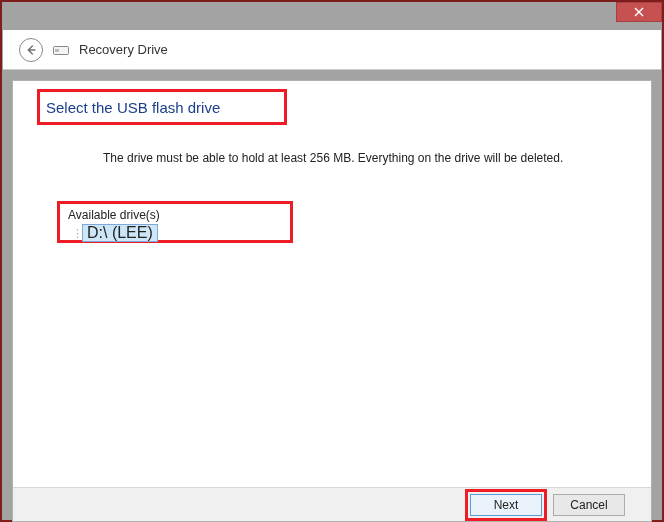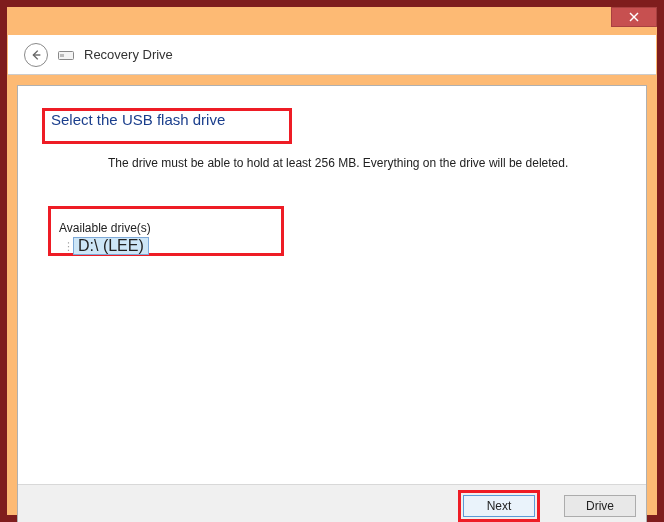--- a/index.html
+++ b/index.html
@@ -8,23 +8,23 @@
     font-family: "Segoe UI", Tahoma, sans-serif;
     font-size: 12px;
     background: #fff;
     width: 664px;
     height: 522px;
     overflow: hidden;
   }
   .outer-frame {
     width: 664px;
     height: 522px;
-    background: #fdba74;
+    background: #a3a3a3;
     position: relative;
-    border: 7px solid #7f1d1d;
+    border: 2px solid #7f1d1d;
   }
   .titlebar {
     height: 28px;
     position: relative;
   }
   .close-btn {
     position: absolute;
     right: 0;
     top: 0;
     width: 46px;
@@ -75,48 +75,48 @@
   .content-panel {
     background: #fff;
     margin: 10px;
     border: 1px solid #b0b0b0;
     height: 442px;
     position: relative;
   }
   .heading-box {
     position: absolute;
     left: 24px;
-    top: 22px;
+    top: 8px;
     width: 250px;
     height: 36px;
     border: 3px solid #ee1c25;
     display: flex;
-    align-items: flex-start;
+    align-items: center;
     padding-left: 6px;
   }
   .heading-text {
     color: #1a3e8c;
     font-size: 15px;
   }
   .instruction {
     position: absolute;
     left: 42px;
     top: 70px;
     font-size: 12px;
     color: #222;
     margin-left: 48px;
   }
   .drives-box {
     position: absolute;
-    left: 30px;
+    left: 44px;
     top: 120px;
     width: 236px;
-    height: 50px;
+    height: 42px;
     border: 3px solid #ee1c25;
-    padding: 12px 8px;
+    padding: 4px 8px;
   }
   .drives-label {
     font-size: 12px;
     color: #222;
     margin-bottom: 2px;
   }
   .tree-line {
     display: flex;
     align-items: center;
     gap: 0px;
@@ -135,28 +135,28 @@
     padding: 0 4px;
     font-size: 16px;
     color: #222;
     line-height: 16px;
   }
   .button-bar {
     position: absolute;
     left: 0;
     right: 0;
     bottom: 0;
-    height: 42px;
+    height: 34px;
     background: #f0f0f0;
     border-top: 1px solid #d8d8d8;
     display: flex;
     justify-content: flex-end;
     align-items: center;
-    padding-right: 10px;
-    gap: 24px;
+    padding-right: 26px;
+    gap: 6px;
   }
   .next-wrap {
     border: 3px solid #ee1c25;
     padding: 2px;
     display: inline-flex;
   }
   .win-btn {
     min-width: 72px;
     height: 22px;
     background: #e8e8e8;
@@ -218,18 +218,18 @@
       <div class="tree-line">
         <span class="tree-connector">⋮..</span>
         <span class="drive-item">D:\ (LEE)</span>
       </div>
     </div>
 
     <div class="button-bar">
       <span class="next-wrap">
         <button class="win-btn next">Next</button>
       </span>
-      <button class="win-btn">Drive</button>
+      <button class="win-btn">Cancel</button>
     </div>
 
   </div>
 
 </div>
 
 </body></html>

